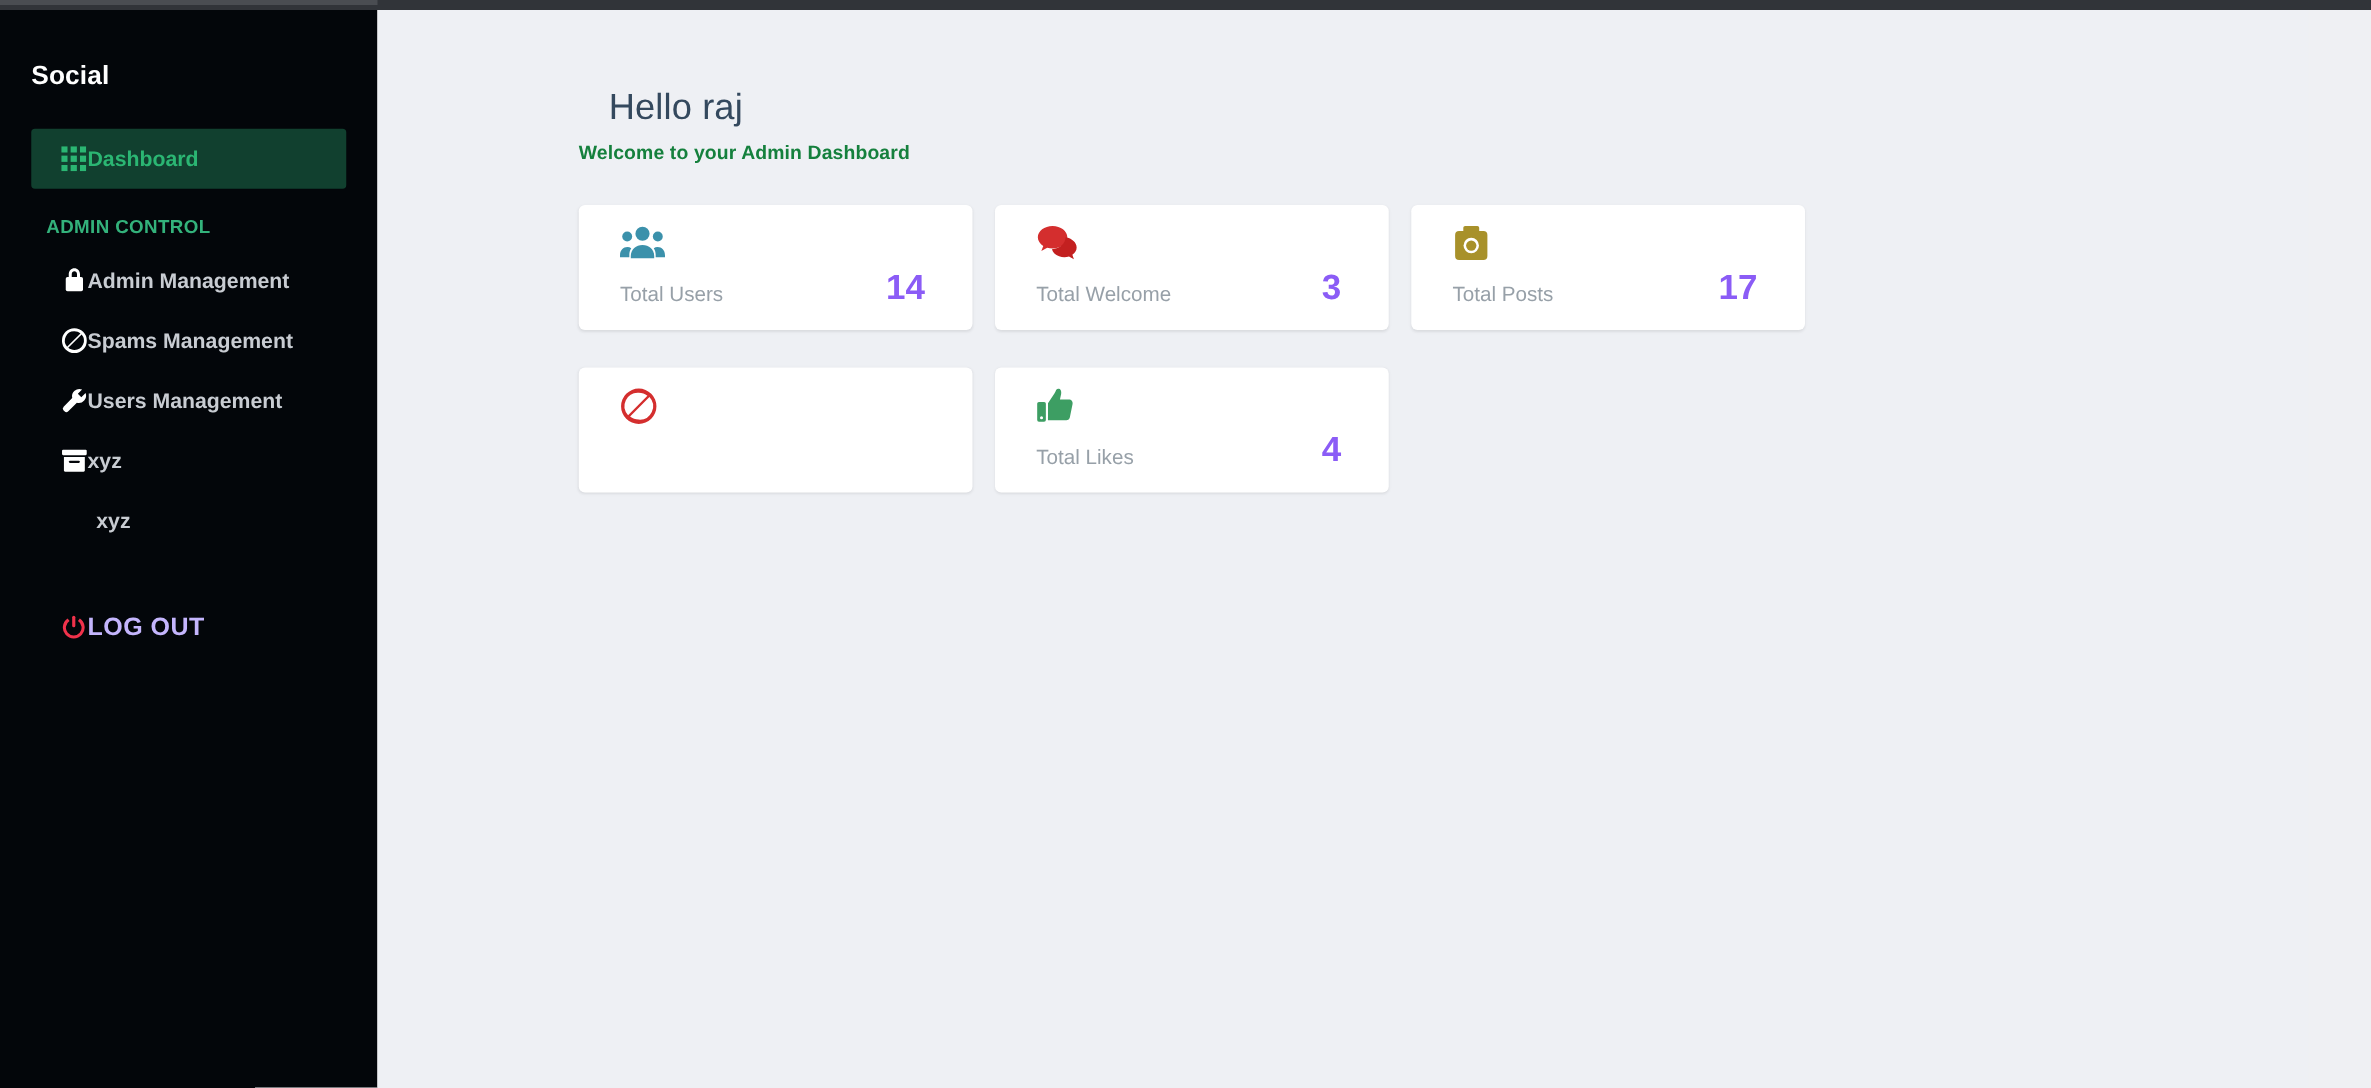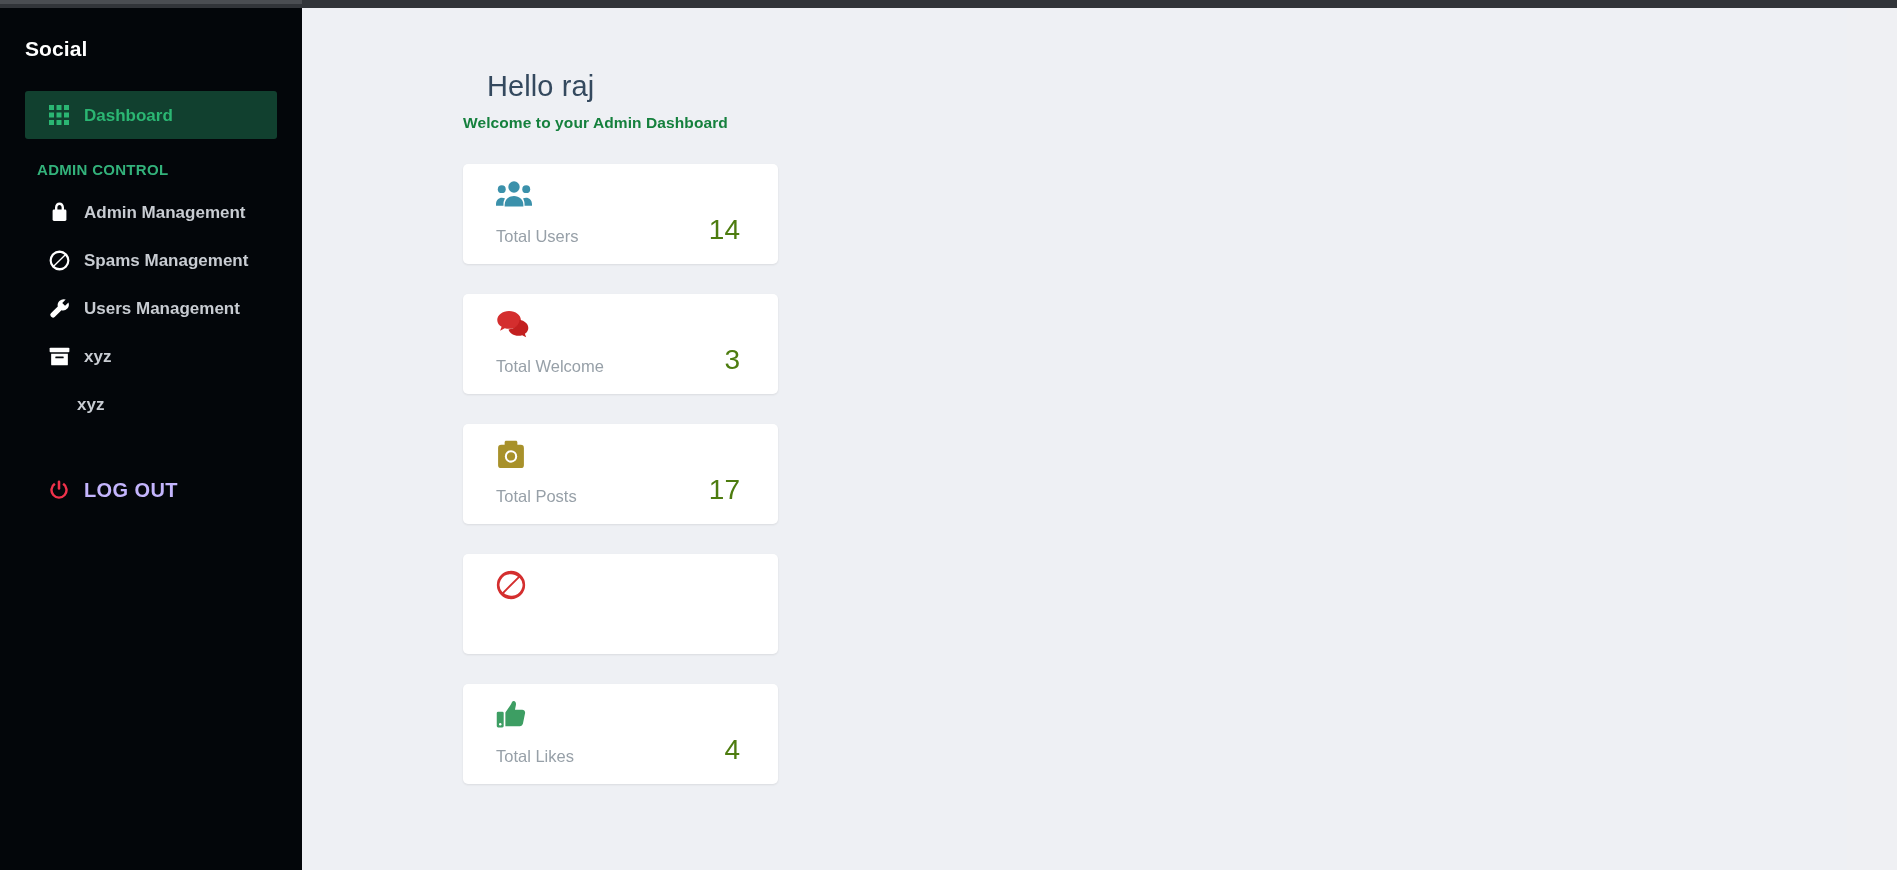--- a/index.html
+++ b/index.html
@@ -38,21 +38,21 @@
     height: 870px;
     display: flex;
   }
 
   
   .sidebar {
     width: 302px;
     min-width: 302px;
     height: 870px;
     background: #03060a;
-    padding-top: 12px;
+    padding-top: 24px;
     position: relative;
     overflow: hidden;
   }
 
   .brand {
     color: #ffffff;
     font-size: 21px;
     font-weight: 700;
     letter-spacing: .1px;
     padding: 26px 0 0 25px;
@@ -60,21 +60,20 @@
     user-select: none;
   }
 
   .nav {
     margin-top: 32px;
   }
 
   .nav-item {
     display: flex;
     align-items: center;
-    gap: 14px;
     height: 48px;
     padding: 0 18px 0 23px;
     margin: 0 25px;
     color: #c8ccd2;
     font-size: 17px;
     font-weight: 700;
     text-decoration: none;
     cursor: pointer;
     border-radius: 3px;
     white-space: nowrap;
@@ -154,21 +153,20 @@
     margin-top: 11px;
     letter-spacing: .1px;
   }
 
   
   .cards {
     display: flex;
     flex-wrap: wrap;
     margin-top: 17px;
     width: 1310px;
-    flex-direction: column;
   }
 
   .card-slot {
     width: 333px;
     padding: 15px 18px 15px 0;
   }
 
   .card {
     background: #ffffff;
     border-radius: 5px;
@@ -197,23 +195,23 @@
   .card-label {
     color: #97a0a8;
     font-size: 16.5px;
     font-weight: 400;
     line-height: 1;
     padding-top: 6px;
     white-space: nowrap;
   }
 
   .card-value {
-    color: #4d7c0f;
+    color: #8b5cf6;
     font-size: 28px;
-    font-weight: 400;
+    font-weight: 700;
     line-height: 1;
     padding-right: 18px;
     padding-bottom: 0;
   }
 </style>
 </head>
 <body>
 
 <div class="chrome-strip">
   <div class="chrome-tab-edge"></div>

